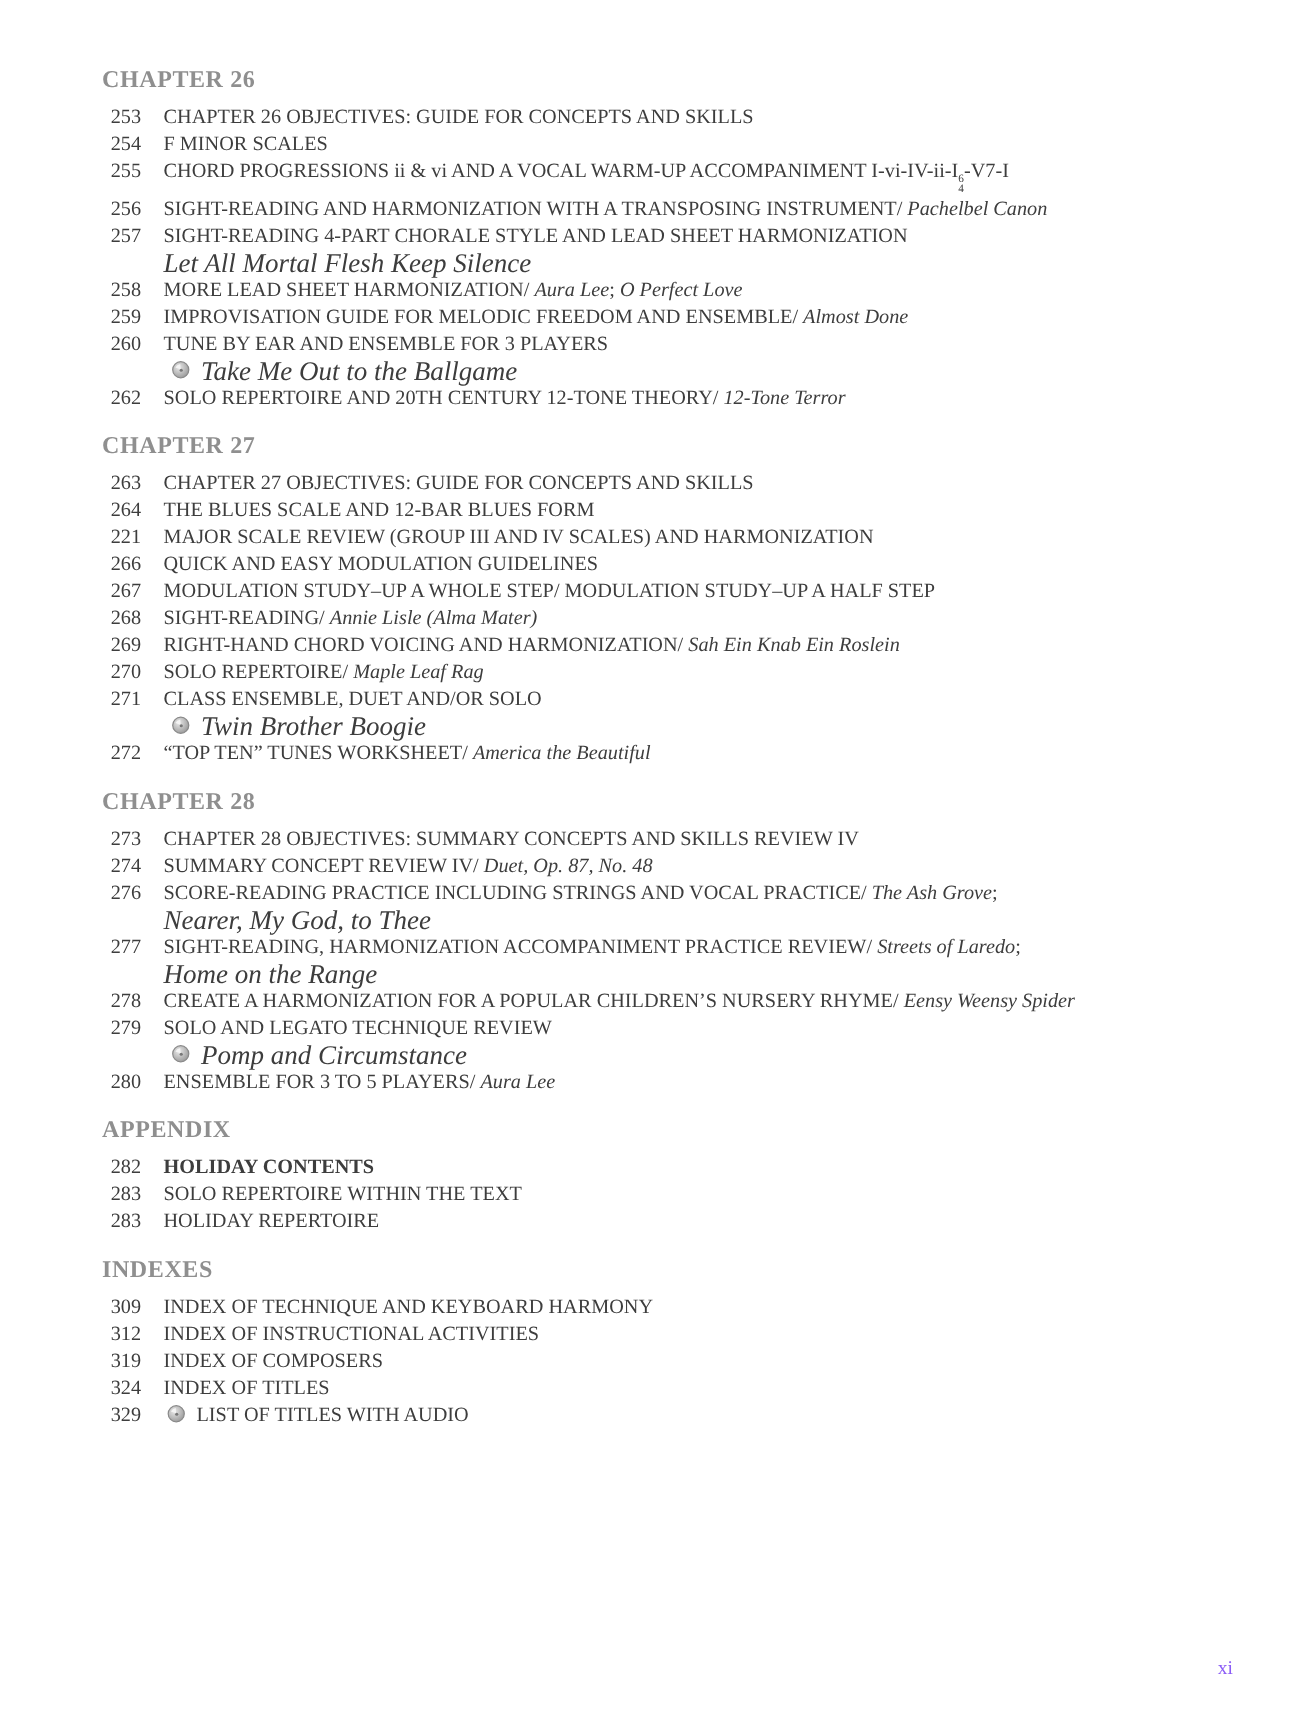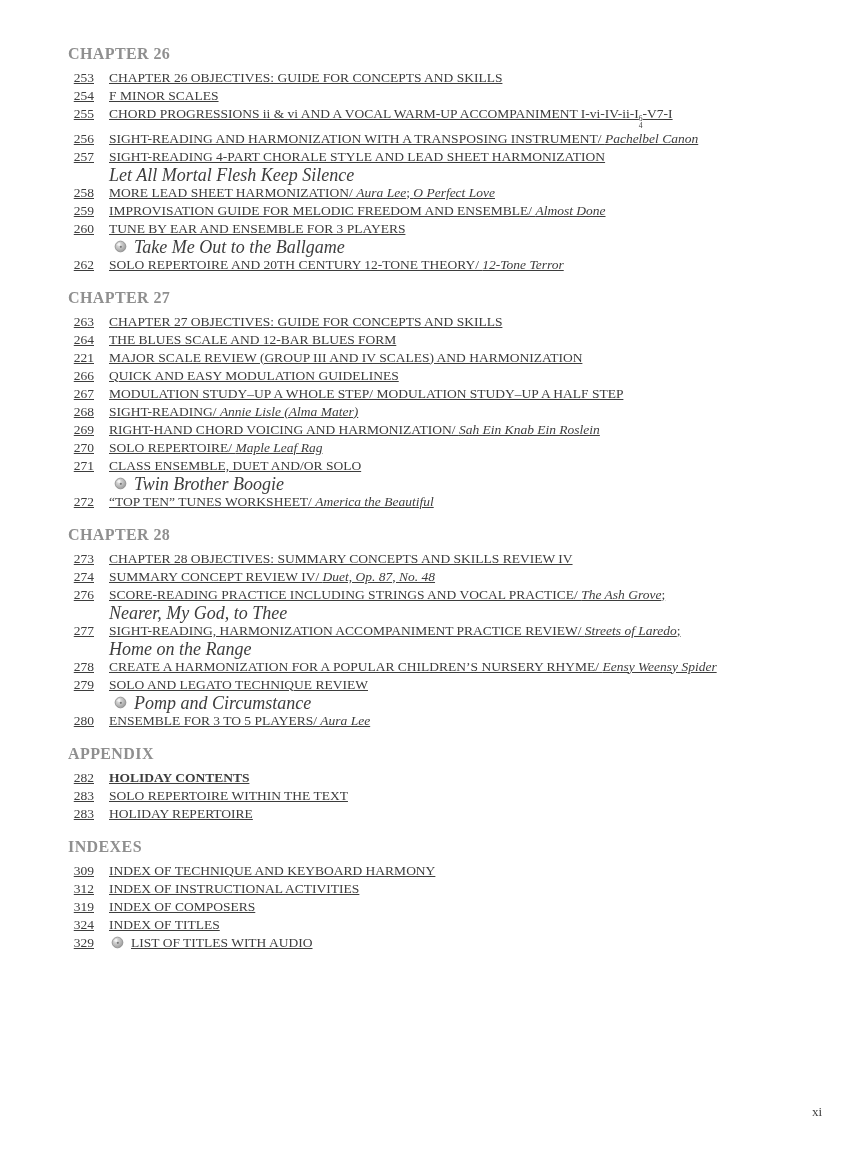--- a/index.html
+++ b/index.html
@@ -8,38 +8,38 @@
     font-family:"Liberation Serif", serif;overflow:hidden;
   }
   .content{padding:42px 24px 0 68px;}
   .toc-section{margin:0 0 12px 0;}
   .sec-heading{
     margin:0 0 3px 0;
     font-size:16px;line-height:24px;font-weight:700;letter-spacing:0.4px;
     color:var(--heading,#8f8f8f);
   }
   .entry{font-size:13.5px;color:var(--body,#3d3d3d);}
-  .entry-row{display:flex;line-height:18px;text-decoration:underline;}
+  .entry-row{display:flex;line-height:18px;}
   .num{flex:0 0 26px;text-align:right;margin-right:15px;}
   .ttl{white-space:nowrap;}
   .rm{font-style:normal;}
   .it{font-style:italic;}
   .bd{font-weight:700;}
   .subline{margin-left:41px;line-height:18px;font-size:18px;color:var(--body,#3d3d3d);}
   .subline.with-icon{padding-left:5px;display:flex;align-items:center;gap:7px;}
   .subline .sub-text{white-space:nowrap;}
   .audio-icon{flex:0 0 auto;display:inline-block;}
   .ttl .audio-icon{vertical-align:-2px;margin-right:7px;margin-left:2px;}
   .frac{
     display:inline-flex;flex-direction:column;justify-content:center;
     vertical-align:-3px;font-size:7.5px;line-height:6.5px;height:14px;text-align:center;
   }
   .footer-page{
     position:absolute;right:42px;bottom:32px;
-    font-size:13px;color:#404040;
+    font-size:13px;color:#8b5cf6;
   }
 </style>
 </head>
 <body>
 
 <div class="page">
   <div class="content">
   <section class="toc-section">
     <h2 class="sec-heading">CHAPTER 26</h2>
     <div class="entries">

